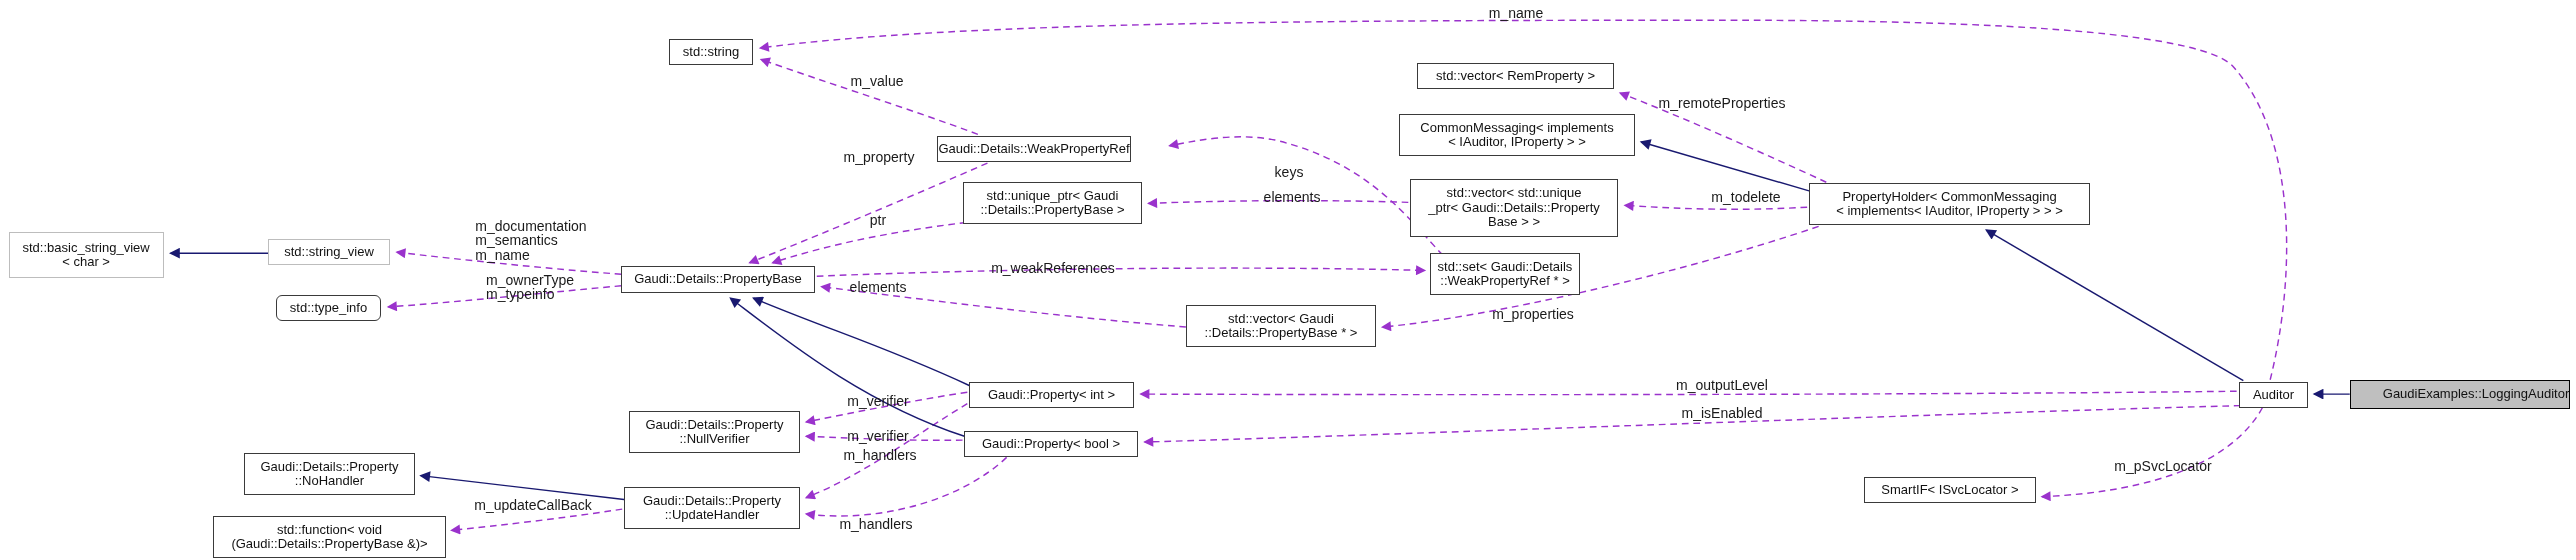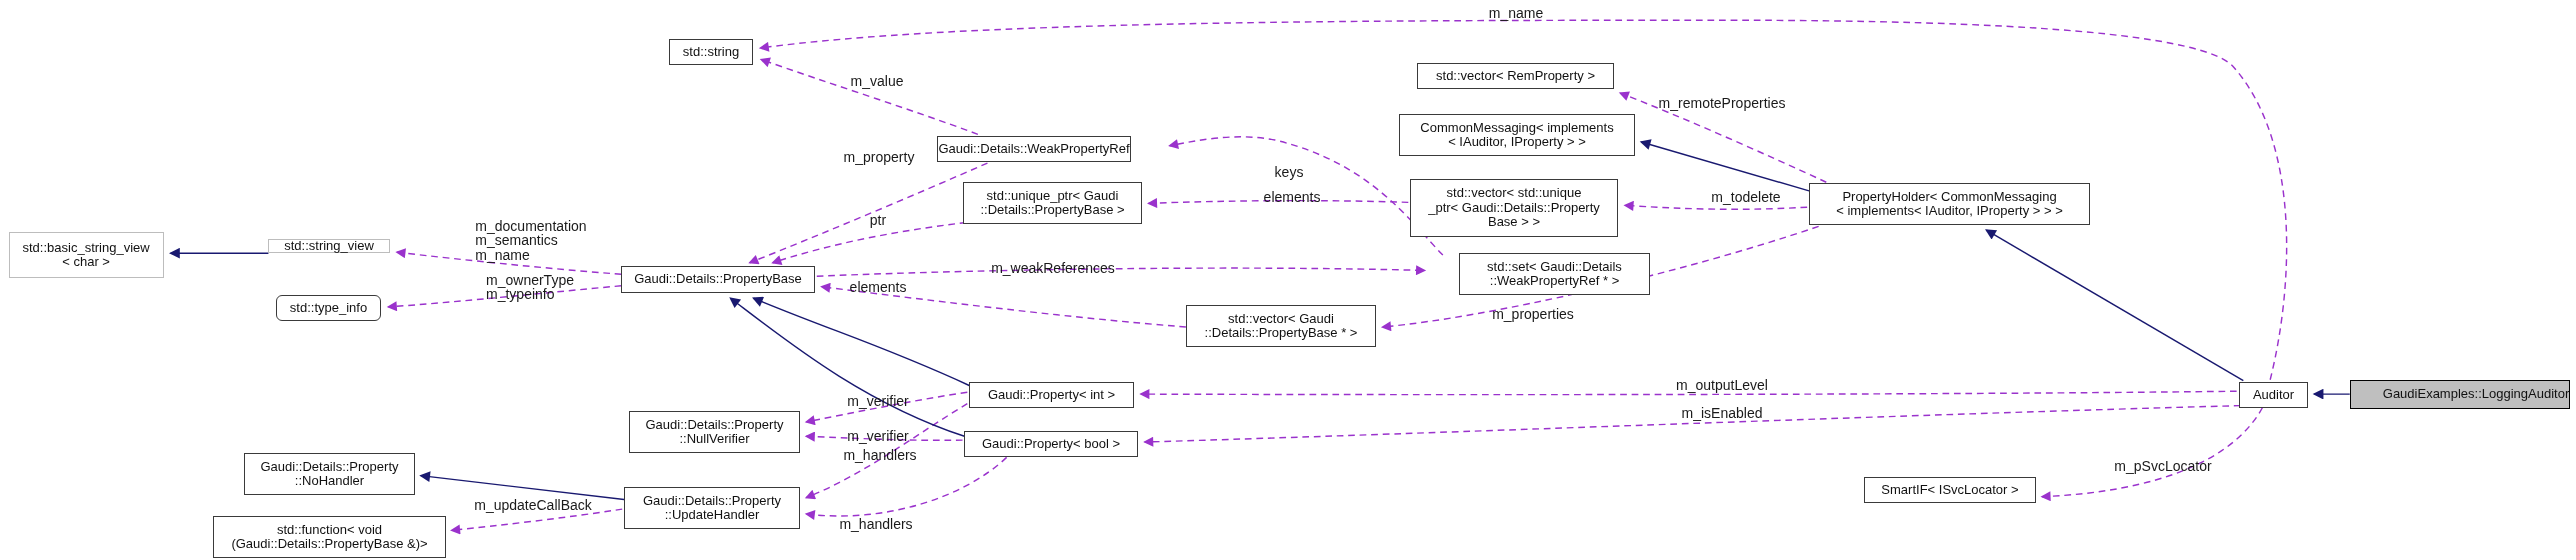--- a/index.html
+++ b/index.html
@@ -60,40 +60,40 @@
         <path d="M 1887,199 L 1712,148" class="solid" marker-end="url(#arr-navy)"></path>
         <path d="M 2340,397 L 2072,240" class="solid" marker-end="url(#arr-navy)"></path>
         <path d="M 2451,411 L 2414,411" class="solid" marker-end="url(#arr-navy)"></path>
       </g>
   </svg>
   <div id="nodes">
       <div class="node gray" style="left: 8.6px; top: 232px; width: 155px; height: 46px;">
         <div class="ln">std::basic_string_view</div>
         <div class="ln">&lt; char &gt;</div>
       </div>
-      <div class="node gray" style="left: 268px; top: 239px; width: 122px; height: 14px;">
+      <div class="node gray" style="left: 268px; top: 239px; width: 122px; height: 26px;">
         <div class="ln">std::string_view</div>
       </div>
       <div class="node plain" style="left: 276px; top: 295px; width: 105px; height: 26px; border-radius: 6px;">
         <div class="ln">std::type_info</div>
       </div>
       <div class="node plain" style="left: 669px; top: 39px; width: 84px; height: 26px;">
         <div class="ln">std::string</div>
       </div>
       <div class="node plain" style="left: 937px; top: 136px; width: 194px; height: 26px;">
         <div class="ln">Gaudi::Details::WeakPropertyRef</div>
       </div>
       <div class="node plain" style="left: 963px; top: 182px; width: 179px; height: 42px;">
         <div class="ln">std::unique_ptr&lt; Gaudi</div>
         <div class="ln">::Details::PropertyBase &gt;</div>
       </div>
       <div class="node plain" style="left: 621px; top: 266px; width: 194px; height: 27px;">
         <div class="ln">Gaudi::Details::PropertyBase</div>
       </div>
-      <div class="node plain" style="left: 1430px; top: 253px; width: 191px; height: 42px; margin-left: 29px;">
+      <div class="node plain" style="left: 1430px; top: 253px; width: 150px; height: 42px;">
         <div class="ln">std::set&lt; Gaudi::Details</div>
         <div class="ln">::WeakPropertyRef * &gt;</div>
       </div>
       <div class="node plain" style="left: 1186px; top: 305px; width: 190px; height: 42px;">
         <div class="ln">std::vector&lt; Gaudi</div>
         <div class="ln">::Details::PropertyBase * &gt;</div>
       </div>
       <div class="node plain" style="left: 1417px; top: 63px; width: 197px; height: 26px;">
         <div class="ln">std::vector&lt; RemProperty &gt;</div>
       </div>

